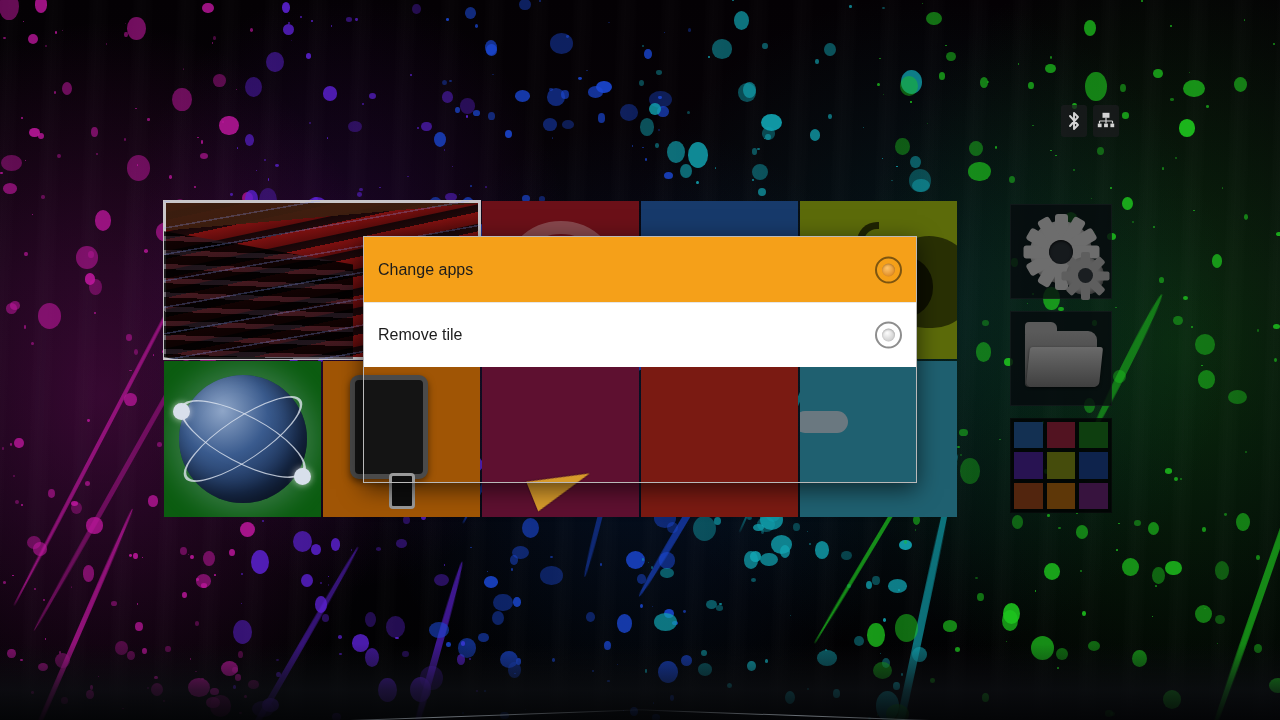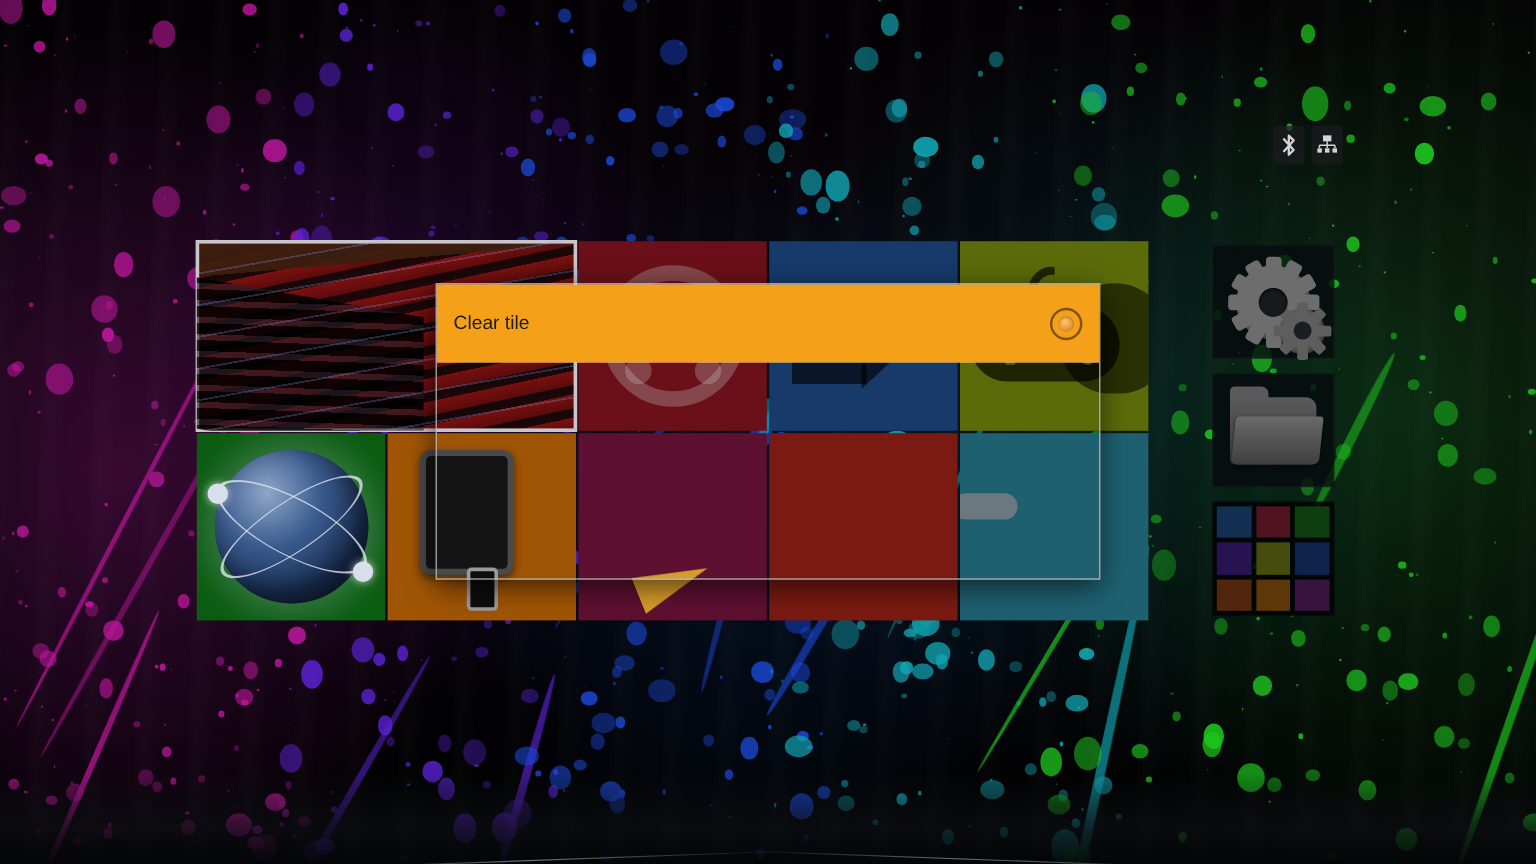--- a/index.html
+++ b/index.html
@@ -1303,21 +1303,27 @@
           <div class="color-cell" style="background: rgb(208, 122, 18);"></div>
           <div class="color-cell" style="background: rgb(122, 43, 138);"></div>
         </div>
       <div class="dim-overlay"></div>
     </div>
   </div>
 
   <div id="dialog">
     <div class="dlg-list" id="dlg-list">
         <div class="dlg-row selected">
-          <div class="dlg-row-label">Clear tile</div>
+          <div class="dlg-row-label">Change apps</div>
+          <div class="radio">
+            <div class="dot"></div>
+          </div>
+        </div>
+        <div class="dlg-row">
+          <div class="dlg-row-label">Remove tile</div>
           <div class="radio">
             <div class="dot"></div>
           </div>
         </div>
       </div>
   </div>
 
 </div>
 
 </body></html>

